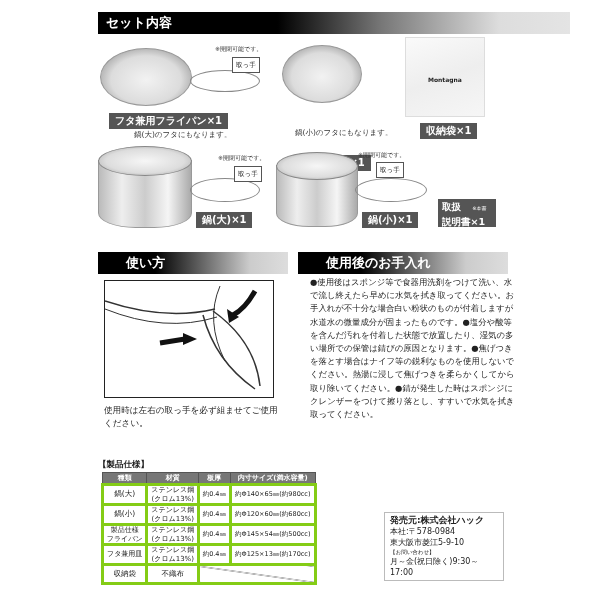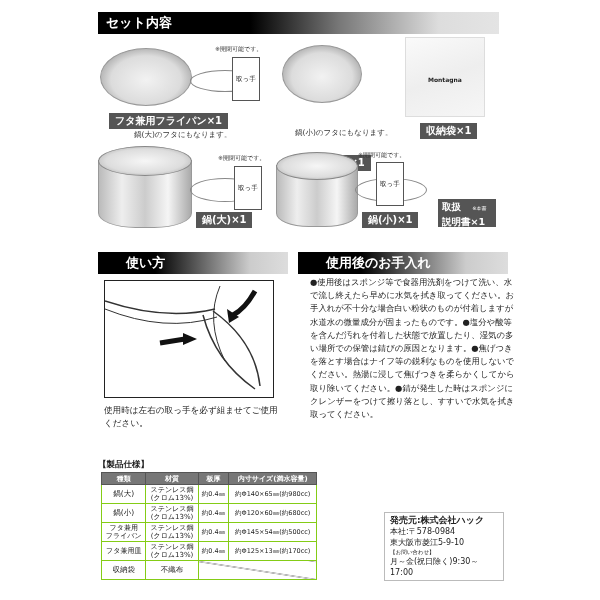--- a/index.html
+++ b/index.html
@@ -2,38 +2,38 @@
 <html><head>
 <meta charset="utf-8">
 <style>
   * { box-sizing: border-box; margin: 0; padding: 0; }
   body { width: 600px; height: 600px; background: #fff; font-family: "DejaVu Sans", sans-serif; color: #222; position: relative; overflow: hidden; }
   .sec-header { position: absolute; height: 22px; background: linear-gradient(90deg, #000 0%, #000 38%, #777 60%, #ddd 85%, #e4e4e4 100%); color: #fff; font-weight: bold; font-size: 13px; line-height: 22px; padding-left: 8px; }
   .sec-header2 { background: linear-gradient(90deg, #000 0%, #000 30%, #666 55%, #ccc 80%, #ddd 100%); padding-left: 28px; }
   .label-dark { position: absolute; background: #555; color: #fff; font-weight: bold; font-size: 10px; padding: 1px 6px; line-height: 14px; white-space: nowrap; }
   .note { position: absolute; font-size: 6px; color: #333; white-space: nowrap; }
   .sub { position: absolute; font-size: 7.5px; color: #333; white-space: nowrap; }
-  .handle-tag { position: absolute; border: 1px solid #555; font-size: 6.5px; padding: 16px 3px; background: #fff; line-height: 10px; }
+  .handle-tag { position: absolute; border: 1px solid #555; font-size: 6.5px; padding: 2px 3px; background: #fff; line-height: 10px; }
   .pan { position: absolute; border-radius: 50%; background: radial-gradient(ellipse at 50% 55%, #f2f2f2 0%, #dcdcdc 55%, #bbb 70%, #999 85%, #ccc 100%); border: 1px solid #999; }
   .pot { position: absolute; background: linear-gradient(90deg, #bbb 0%, #eee 25%, #ccc 50%, #f5f5f5 75%, #aaa 100%); border-radius: 0 0 40% 40% / 0 0 22% 22%; border: 1px solid #999; }
   .pot-rim { position: absolute; border-radius: 50%; background: radial-gradient(ellipse at 50% 50%, #f6f6f6 0%, #ddd 60%, #aaa 90%); border: 1px solid #888; }
   .wire { position: absolute; border: 1.5px solid #888; border-radius: 50%; }
   .bag { position: absolute; background: linear-gradient(160deg, #fafafa 0%, #eee 50%, #f6f6f6 100%); border: 1px solid #ddd; }
   .illus { position: absolute; border: 1.5px solid #222; background: #fff; overflow: hidden; }
   .body-text { position: absolute; font-size: 8.4px; line-height: 13.2px; color: #222; }
   table.spec { position: absolute; border-collapse: collapse; font-size: 7.5px; }
   table.spec th { background: #777; color: #fff; font-weight: bold; border: 1px solid #555; height: 12px; padding: 0 2px; font-size: 7px; }
-  table.spec td { border: 1px solid #84cc16; text-align: center; padding: 0 2px; height: 19px; line-height: 8.5px; }
+  table.spec td { border: 3px solid #84cc16; text-align: center; padding: 0 2px; height: 19px; line-height: 8.5px; }
   .contact { position: absolute; border: 1px solid #bbb; padding: 2px 5px; font-size: 8px; line-height: 11px; background: #fff; }
   .contact .big { font-size: 12px; font-weight: bold; line-height: 14px; }
 </style>
 </head>
 <body>
 
-<div class="sec-header" style="left:98px;top:12px;width:401px;">セット内容</div>
+<div class="sec-header" style="left:98px;top:12px;width:472px;">セット内容</div>
 
 <div>
   <div class="pan" style="left:100px;top:48px;width:92px;height:58px;"></div>
   <div class="wire" style="left:190px;top:70px;width:70px;height:22px;"></div>
 </div>
 <div class="note" style="left:215px;top:45px;">※開閉可能です。</div>
 <div class="handle-tag" style="left:232px;top:57px;">取っ手</div>
 <div class="label-dark" style="left:109px;top:113px;">フタ兼用フライパン×1</div>
 <div class="sub" style="left:110px;top:130px;padding-left:24px;">鍋(大)のフタにもなります。</div>
 
@@ -108,21 +108,21 @@
       <td style="font-size:6.5px">約Φ140×65㎜(約980cc)</td>
     </tr>
     <tr>
       <td style="white-space:pre-line">鍋(小)</td>
       <td style="white-space:pre-line;font-size:7px">ステンレス鋼
 (クロム13%)</td>
       <td style="font-size:6.5px">約0.4㎜</td>
       <td style="font-size:6.5px">約Φ120×60㎜(約680cc)</td>
     </tr>
     <tr>
-      <td style="white-space:pre-line;font-size:7px">フタ兼用
+      <td style="white-space:pre-line;font-size:7px">製品仕様
 フライパン</td>
       <td style="white-space:pre-line;font-size:7px">ステンレス鋼
 (クロム13%)</td>
       <td style="font-size:6.5px">約0.4㎜</td>
       <td style="font-size:6.5px">約Φ145×54㎜(約500cc)</td>
     </tr>
     <tr>
       <td style="white-space:pre-line;font-size:7px">フタ兼用皿</td>
       <td style="white-space:pre-line;font-size:7px">ステンレス鋼
 (クロム13%)</td>

